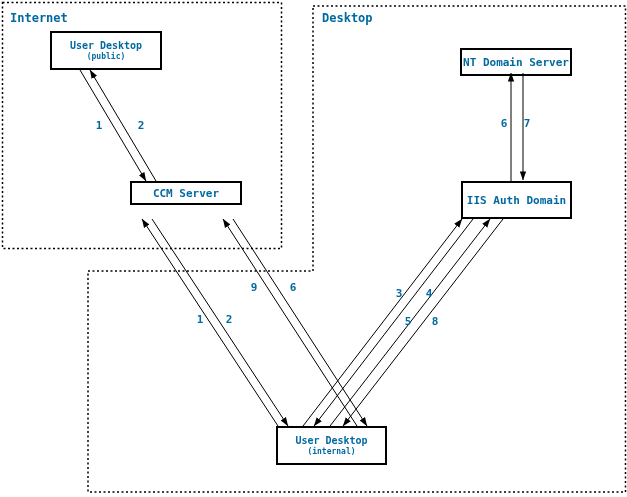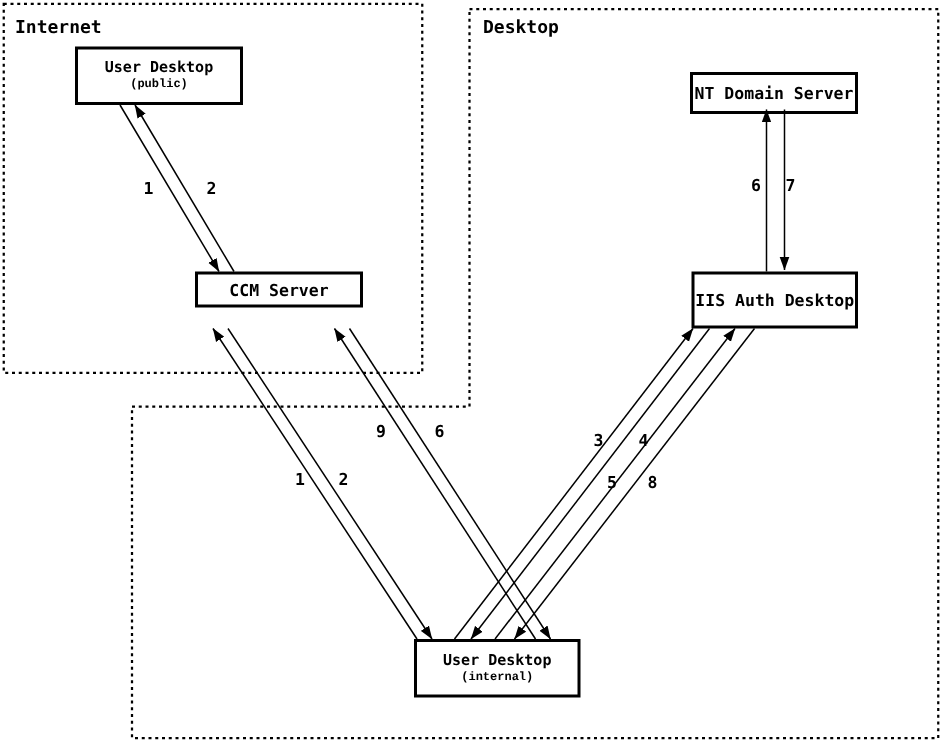--- a/index.html
+++ b/index.html
@@ -3,21 +3,21 @@
 <meta charset="utf-8">
 <style>
   * { margin: 0; padding: 0; box-sizing: border-box; }
   html, body { background: #ffffff; }
   .canvas {
     position: relative;
     width: 627px;
     height: 497px;
     background: #ffffff;
     font-family: "DejaVu Sans Mono", "Liberation Mono", monospace;
-    color: #000000;
+    color: #0369a1;
     overflow: hidden;
   }
   svg.wires {
     position: absolute;
     left: 0; top: 0;
     width: 627px; height: 497px;
     z-index: 3;
     pointer-events: none;
   }
   .node {
@@ -36,21 +36,20 @@
     font-size: 11px;
     line-height: 13px;
     white-space: nowrap;
   }
   .node-title.small { font-size: 10px; }
   .node-sub {
     font-weight: bold;
     font-size: 8px;
     line-height: 10px;
     white-space: nowrap;
-    font-family: Liberation Mono, monospace;
   }
   .zone-label {
     position: absolute;
     font-weight: bold;
     font-size: 12px;
     line-height: 13px;
     z-index: 4;
     white-space: nowrap;
   }
   .edge-label {
@@ -108,21 +107,21 @@
 
   <div class="node" style="left:130px; top:181px; width:112px; height:24px">
     <div class="node-title">CCM Server</div>
   </div>
 
   <div class="node" style="left:460px; top:48px; width:112px; height:28px">
     <div class="node-title">NT Domain Server</div>
   </div>
 
   <div class="node" style="left:461px; top:181px; width:111px; height:38px">
-    <div class="node-title">IIS Auth Desktop</div>
+    <div class="node-title">IIS Auth Domain</div>
   </div>
 
   <div class="node" style="left:276px; top:426px; width:111px; height:39px">
     <div class="node-title small">User Desktop</div>
     <div class="node-sub">(internal)</div>
   </div>
 
   <span class="edge-label" style="left:99px;  top:126px">1</span>
   <span class="edge-label" style="left:141px; top:126px">2</span>
 

